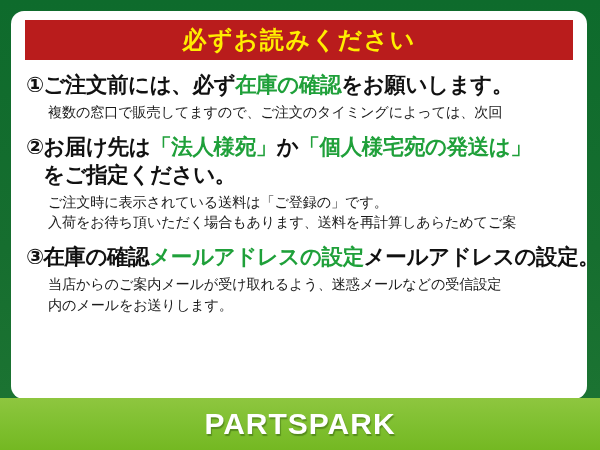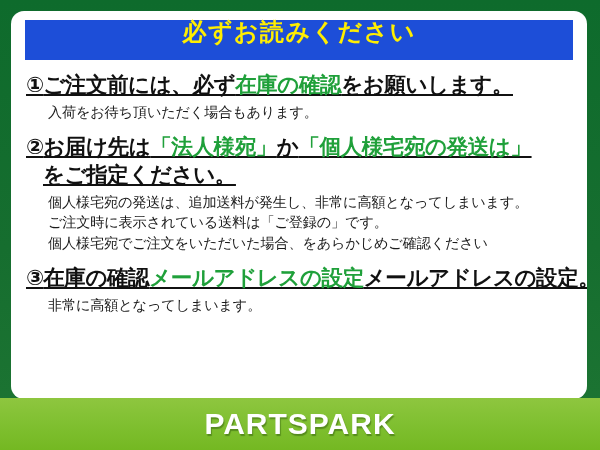--- a/index.html
+++ b/index.html
@@ -34,23 +34,23 @@
     background: #ffffff;
     border-radius: 13px;
     padding: 9px 13px 0 13px;
     overflow: hidden;
   }
 
   
   .banner {
     box-sizing: border-box;
     height: 40px;
-    background: #1d4ed8;
+    background: #b91c1c;
     display: flex;
-    align-items: flex-start;
+    align-items: center;
     justify-content: center;
     margin: 0 1px 0 1px;
   }
   .banner-title {
     color: #ffee00;
     font-size: 24px;
     font-weight: bold;
     letter-spacing: 1.5px;
     line-height: 1;
     white-space: nowrap;
@@ -67,21 +67,20 @@
     margin-bottom: 0;
   }
 
   .item-heading {
     font-size: 21.5px;
     font-weight: bold;
     color: #111111;
     line-height: 1.30;
     letter-spacing: -0.4px;
     white-space: nowrap;
-    text-decoration: underline;
   }
   .heading-line2 {
     padding-left: 17px;
   }
   .marker {
     letter-spacing: -1px;
   }
   .hl {
     color: #1fa03a;
   }
@@ -128,36 +127,36 @@
   <div class="card">
 
     <div class="banner">
       <div class="banner-title">必ずお読みください</div>
     </div>
 
     <div class="items">
         <div class="item">
           <div class="item-heading"><span class="marker">①</span><span>ご注文前には、必ず</span><span class="hl">在庫の確認</span><span>をお願いします。</span></div>
           <div class="item-sub">
-            <span class="sub-line">入荷をお待ち頂いただく場合もあります。</span>
+            <span class="sub-line">複数の窓口で販売してますので、ご注文のタイミングによっては、次回</span>
           </div>
         </div>
         <div class="item">
           <div class="item-heading"><span class="marker">②</span><span>お届け先は</span><span class="hl">「法人様宛」</span><span>か</span><span class="hl">「個人様宅宛の発送は」</span></div>
           <div class="item-heading heading-line2"><span>をご指定ください。</span></div>
           <div class="item-sub">
-            <span class="sub-line">個人様宅宛の発送は、追加送料が発生し、非常に高額となってしまいます。</span>
             <span class="sub-line">ご注文時に表示されている送料は「ご登録の」です。</span>
-            <span class="sub-line">個人様宅宛でご注文をいただいた場合、をあらかじめご確認ください</span>
+            <span class="sub-line">入荷をお待ち頂いただく場合もあります、送料を再計算しあらためてご案</span>
           </div>
         </div>
         <div class="item">
           <div class="item-heading"><span class="marker">③</span><span>在庫の確認</span><span class="hl">メールアドレスの設定</span><span>メールアドレスの設定。</span></div>
           <div class="item-sub">
-            <span class="sub-line">非常に高額となってしまいます。</span>
+            <span class="sub-line">当店からのご案内メールが受け取れるよう、迷惑メールなどの受信設定</span>
+            <span class="sub-line">内のメールをお送りします。</span>
           </div>
         </div>
       </div>
 
   </div>
 
   <div class="footer">
     <div class="brand">PARTSPARK</div>
   </div>
 

